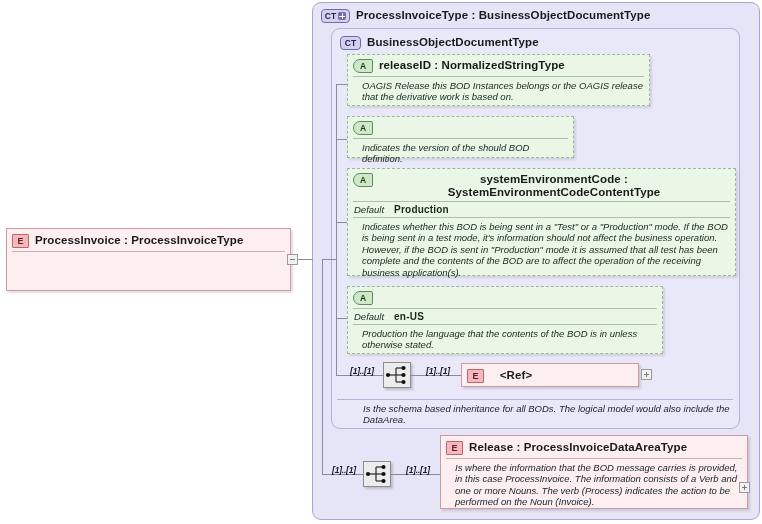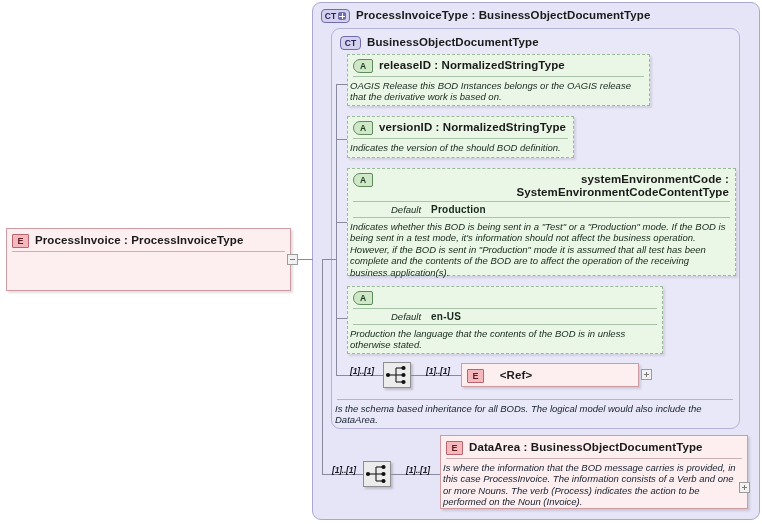--- a/index.html
+++ b/index.html
@@ -47,40 +47,39 @@
   }
   .hdr-title {
     font-size: 11.5px;
     font-weight: bold;
     color: #1a1a1a;
     line-height: 13px;
     letter-spacing: .1px;
     padding-left: 6px;
     padding-top: 1px;
   }
-  .hdr-title.center { text-align: right; flex: 1; }
+  .hdr-title.center { text-align: center; flex: 1; }
 
   .sep { height: 1px; background: #c9b0b4; margin: 0 5px; }
   .sep-a { height: 1px; background: #a9c3a9; margin: 0 5px; }
 
   .ann {
     font-size: 9.5px;
     font-style: italic;
     color: #16212e;
     line-height: 11.4px;
-    padding: 3px 6px 4px 2px;
+    padding: 3px 6px 4px 14px;
   }
   .ann.attr { color: #16291c; }
 
   .defrow {
     display: flex;
     align-items: baseline;
     padding: 2px 20px 2px 6px;
     gap: 10px;
-    margin-left: 37px;
   }
   .defrow .k {
     font-size: 9.5px; font-style: italic; color: #16291c;
   }
   .defrow .v {
     font-size: 10px; font-weight: bold; color: #16291c;
     font-family: "Liberation Sans", sans-serif;
     letter-spacing: .2px;
   }
 
@@ -230,21 +229,20 @@
       <span class="badge badge-a">A</span>
       <span class="hdr-title">releaseID : NormalizedStringType</span>
     </div>
     <div class="sep-a"></div>
     <div class="ann attr">OAGIS Release this BOD Instances belongs or the OAGIS release that the derivative work is based on.</div>
   </div>
 
   <div class="node box-attr" style="left:347px; top:116px; width:227px; height:42px;">
     <div class="hdr" style="padding:3px 6px 3px 5px;">
       <span class="badge badge-a">A</span>
-      <span class="hdr-title">versionID : NormalizedStringType</span>
     </div>
     <div class="sep-a"></div>
     <div class="ann attr">Indicates the version of the should BOD definition.</div>
   </div>
 
   <div class="node box-attr" style="left:347px; top:168px; width:389px; height:108px;">
     <div class="hdr" style="padding:3px 6px 2px 5px;">
       <span class="badge badge-a">A</span>
       <span class="hdr-title center">systemEnvironmentCode : SystemEnvironmentCodeContentType</span>
     </div>
@@ -291,21 +289,21 @@
 
   <div class="node box-elem" style="left:461px; top:363px; width:178px; height:24px;">
     <div class="hdr" style="padding:4px 6px 3px 5px;">
       <span class="badge badge-e">E</span>
       <span class="hdr-title" style="min-width:58px;text-align:center;">&lt;Ref&gt;</span>
     </div>
   </div>
   <div class="pmbox plus" style="left:641px; top:369px;"></div>
 
   <div class="ln h" style="left:337px; top:399px; width:396px; background:#b4b2d6;"></div>
-  <div class="ann" style="position:absolute; left:333px; top:400px; width:400px;">Is the schema based inheritance for all BODs. The logical model would also include the DataArea.</div>
+  <div class="ann" style="position:absolute; left:349px; top:400px; width:400px;">Is the schema based inheritance for all BODs. The logical model would also include the DataArea.</div>
 
   <div class="card" style="left:332px; top:465px;">[1]..[1]</div>
 
   <div class="seq" style="left:363px; top:461px;">
     <svg width="26" height="24" viewBox="0 0 26 24">
       <line x1="5" y1="12" x2="12" y2="12" stroke="#2b2b2b" stroke-width="1.2"></line>
       <line x1="12" y1="5" x2="12" y2="19" stroke="#2b2b2b" stroke-width="1.2"></line>
       <line x1="12" y1="5" x2="18" y2="5" stroke="#2b2b2b" stroke-width="1.2"></line>
       <line x1="12" y1="12" x2="18" y2="12" stroke="#2b2b2b" stroke-width="1.2"></line>
       <line x1="12" y1="19" x2="18" y2="19" stroke="#2b2b2b" stroke-width="1.2"></line>
@@ -315,20 +313,20 @@
       <circle cx="19.5" cy="19" r="2.1" fill="#111"></circle>
     </svg>
   </div>
 
   <div class="ln h" style="left:391px; top:474px; width:50px;"></div>
   <div class="card" style="left:406px; top:465px;">[1]..[1]</div>
 
   <div class="node box-elem" style="left:440px; top:435px; width:308px; height:74px;">
     <div class="hdr" style="padding:4px 6px 3px 5px;">
       <span class="badge badge-e">E</span>
-      <span class="hdr-title">DataArea : BusinessObjectDocumentType</span>
+      <span class="hdr-title">Release : ProcessInvoiceDataAreaType</span>
     </div>
     <div class="sep"></div>
     <div class="ann">Is where the information that the BOD message carries is provided, in this case ProcessInvoice. The information consists of a Verb and one or more Nouns. The verb (Process) indicates the action to be performed on the Noun (Invoice).</div>
   </div>
   <div class="pmbox plus" style="left:739px; top:482px;"></div>
 
 </div>
 
 </body></html>

